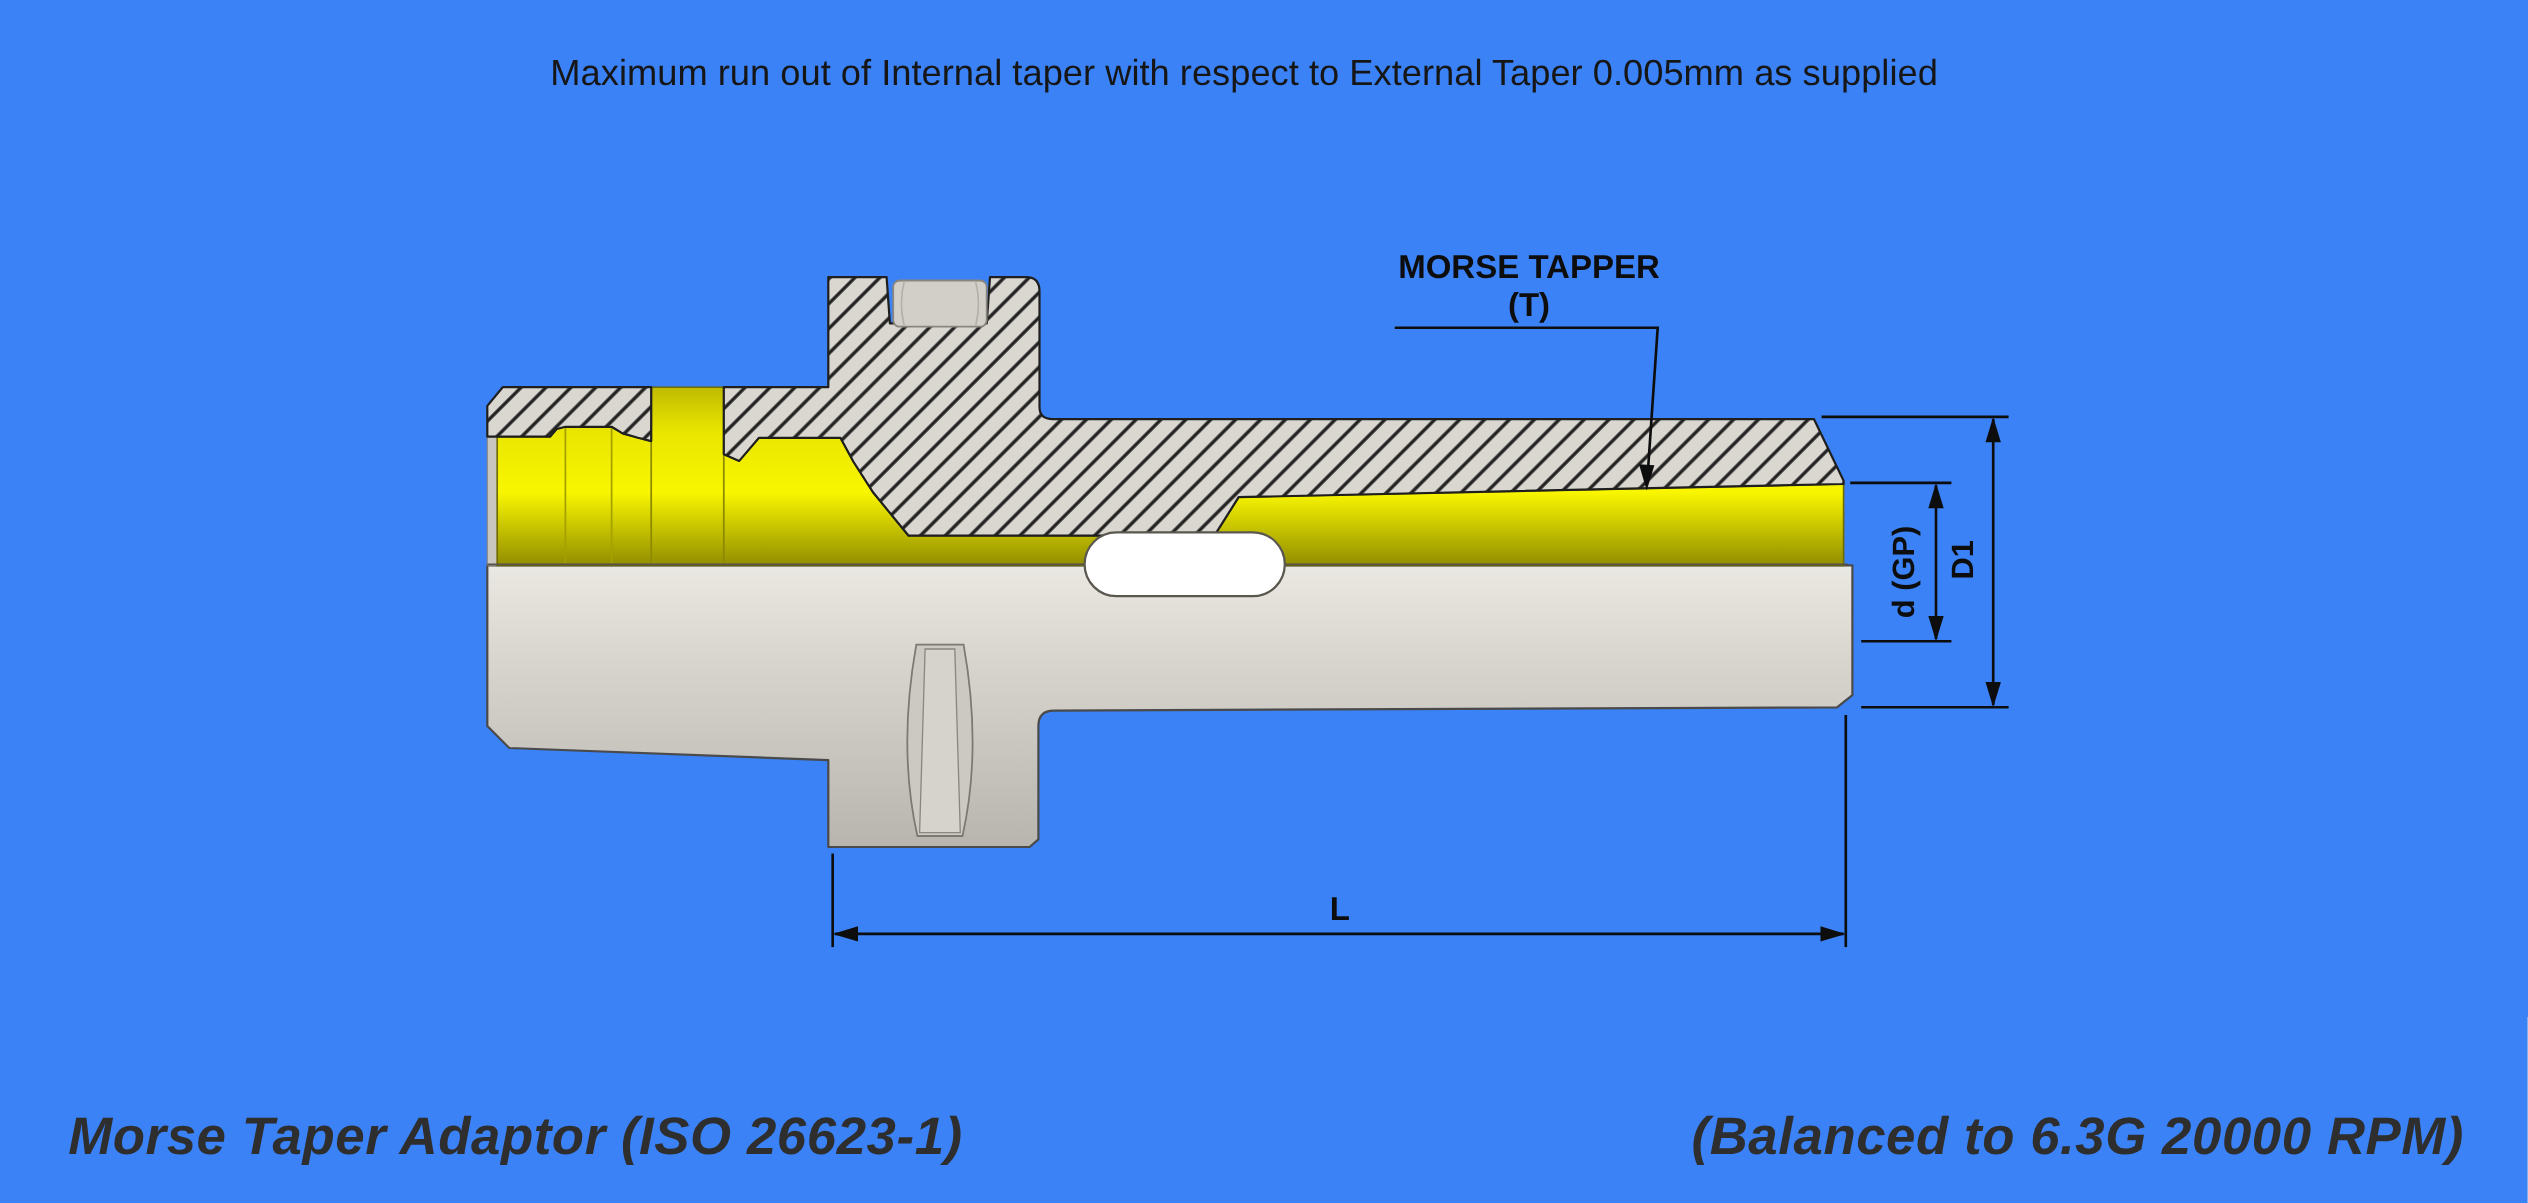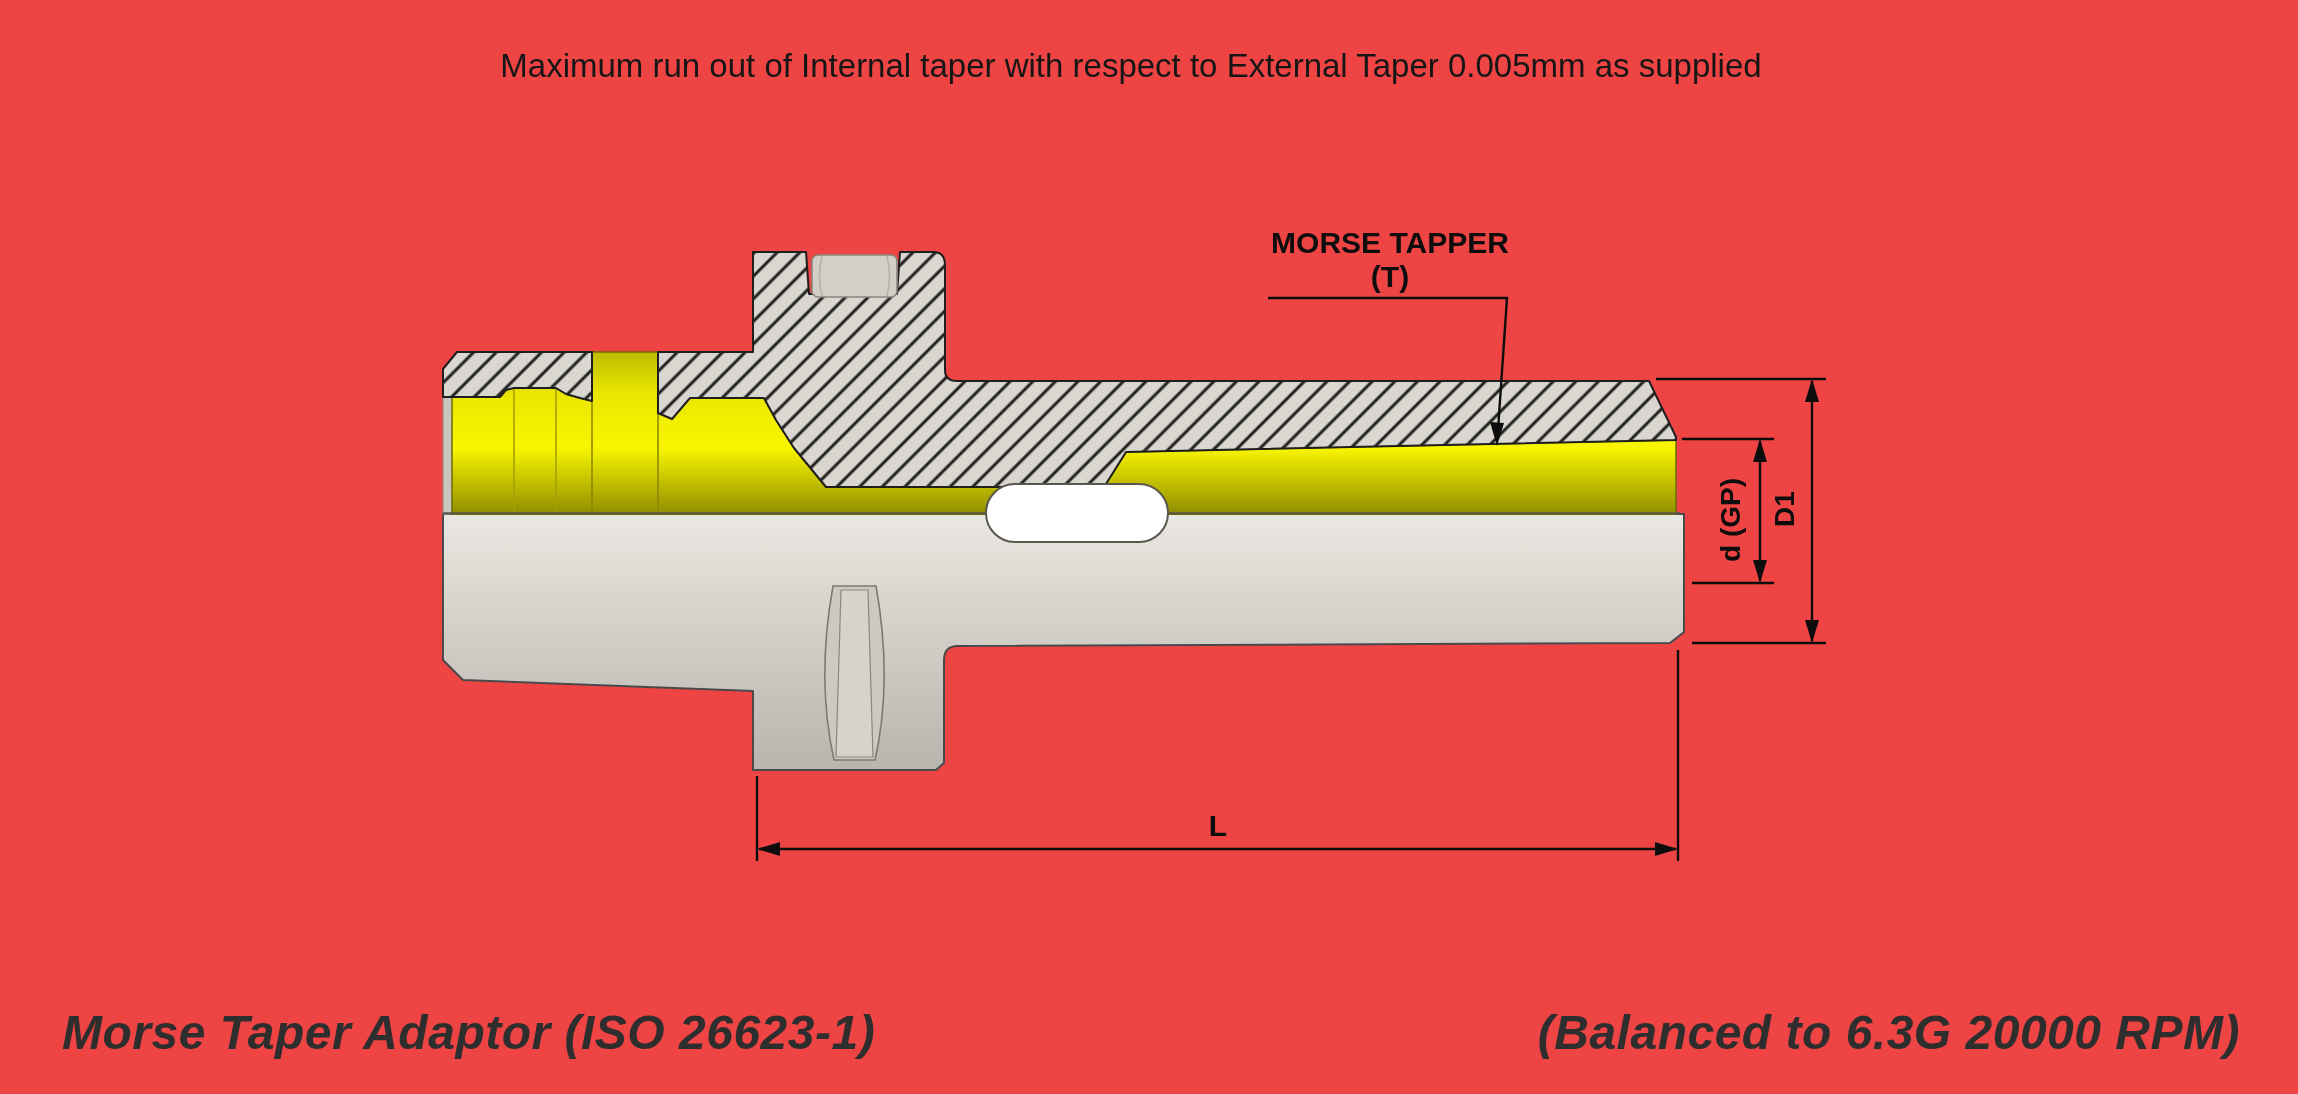--- a/index.html
+++ b/index.html
@@ -1,19 +1,19 @@
 <!DOCTYPE html>
 <html><head>
 <meta charset="utf-8">
 <style>
   html,body{margin:0;padding:0;background:#ffffff;}
   .canvas{
     position:relative;
     width:2298px;height:1094px;
-    background:#ef4444;
+    background:#3b82f6;
     font-family:"Liberation Sans",sans-serif;
     overflow:hidden;
   }
   .canvas svg{position:absolute;left:0;top:0;}
   text{font-family:"Liberation Sans",sans-serif;}
   .note-text{font-size:33px;fill:#161616;}
   .ann-text{font-size:30px;font-weight:bold;fill:#0d0d0d;}
   .dim-text{font-size:28px;font-weight:bold;fill:#0d0d0d;}
   .title-text{font-size:48px;font-weight:bold;font-style:italic;fill:#2e2e2e;letter-spacing:0.5px;}
   .dimline{stroke:#0d0d0d;stroke-width:2.4;fill:none;}

